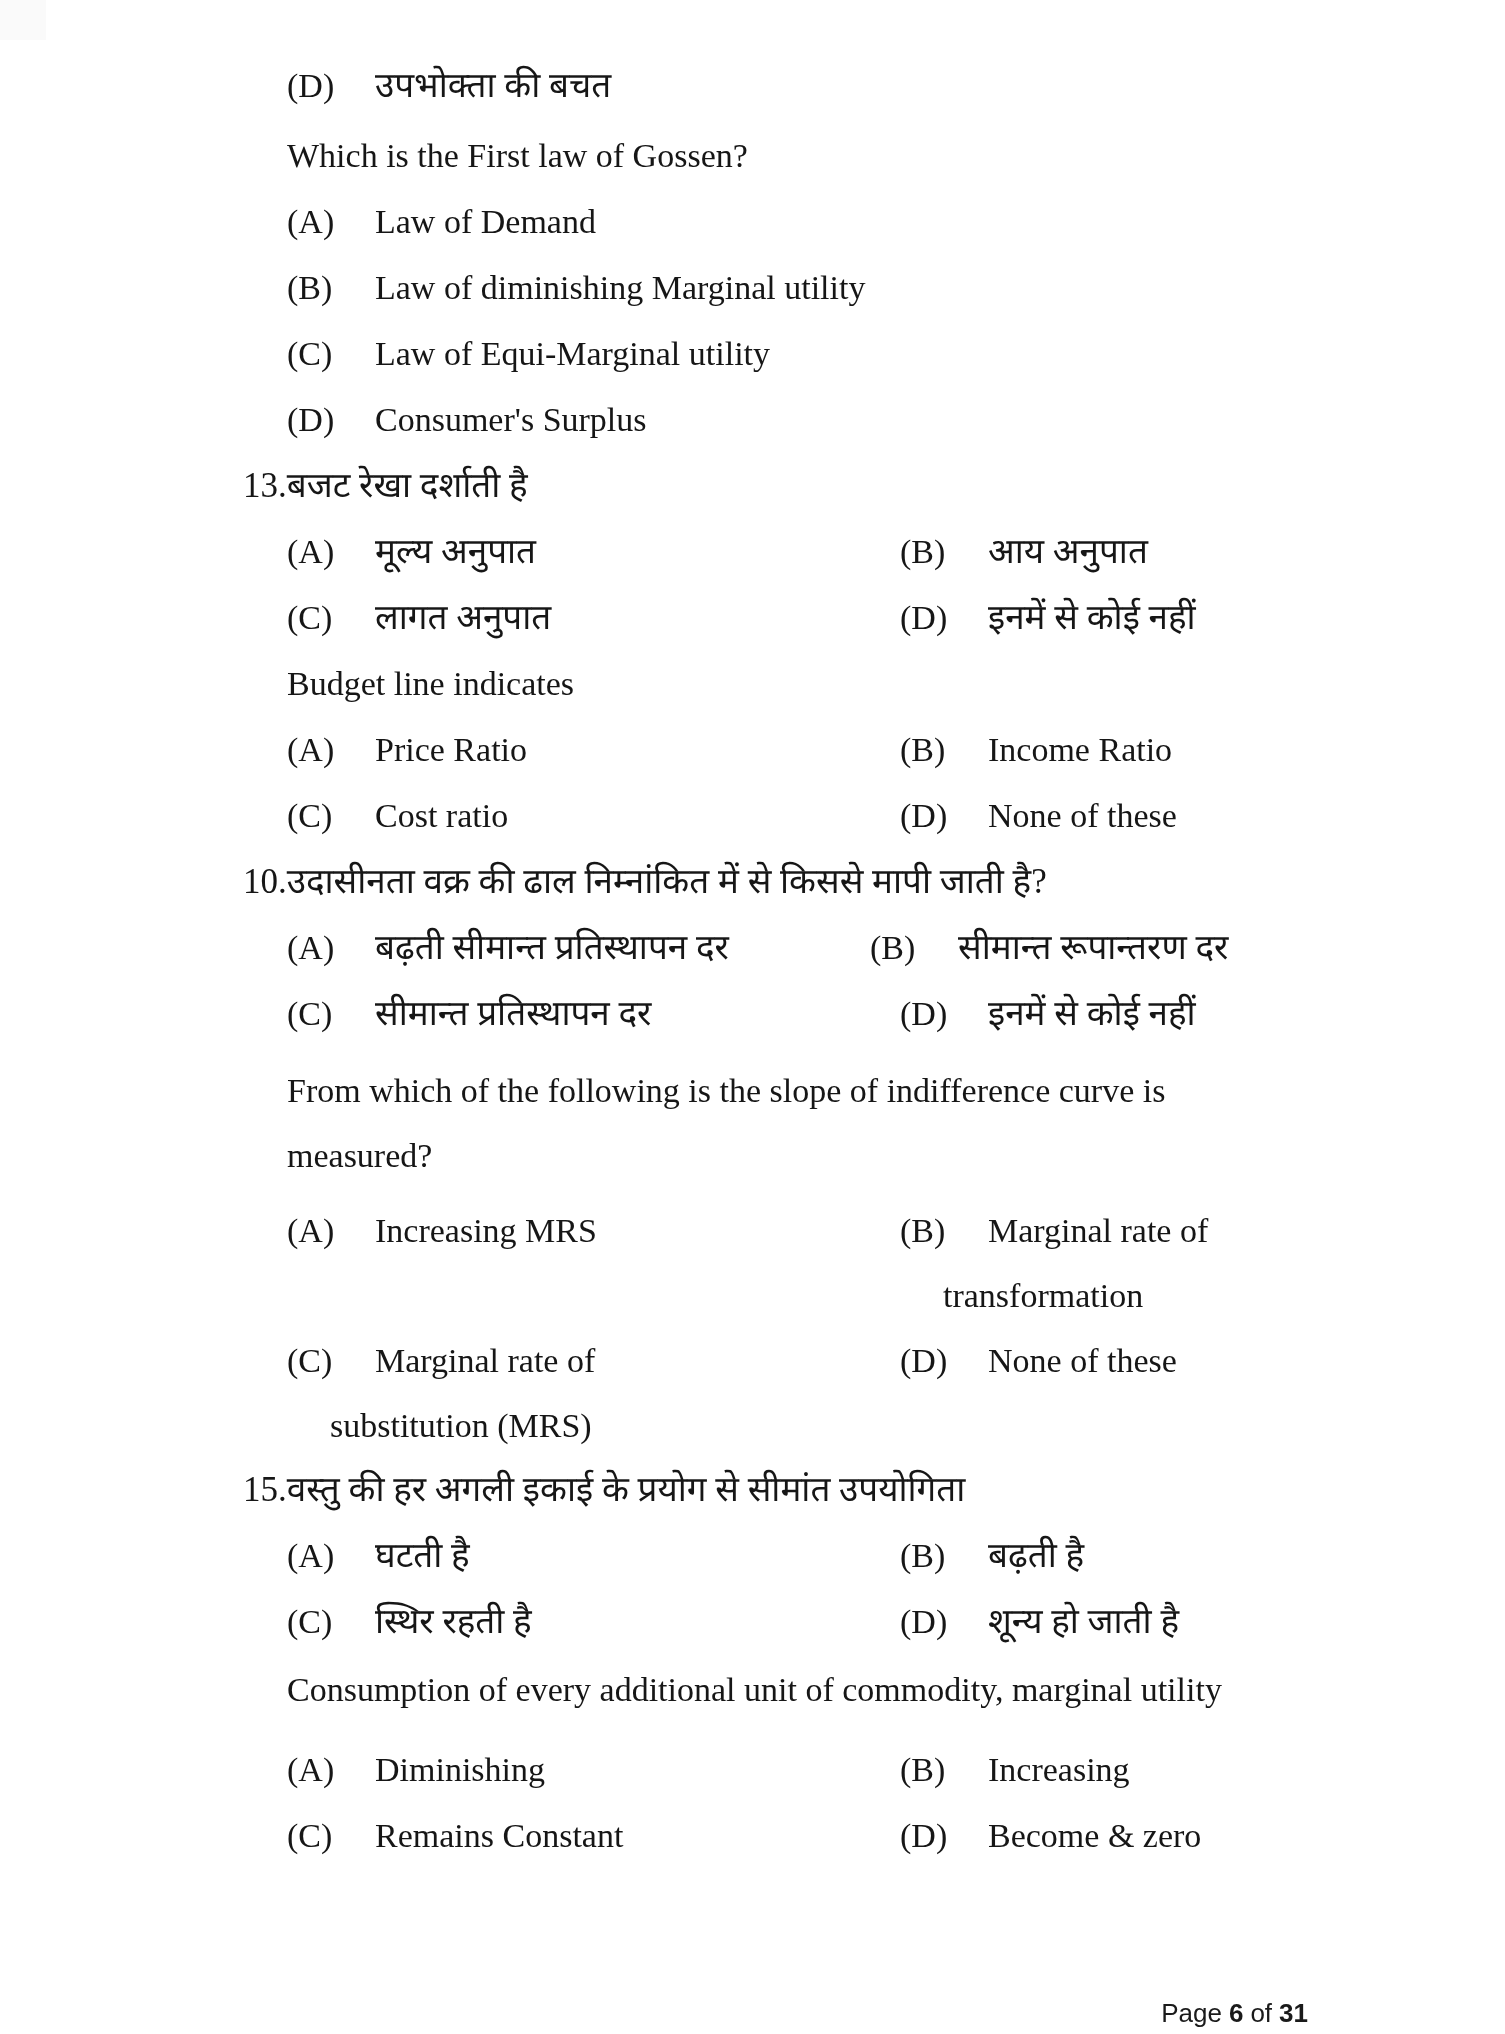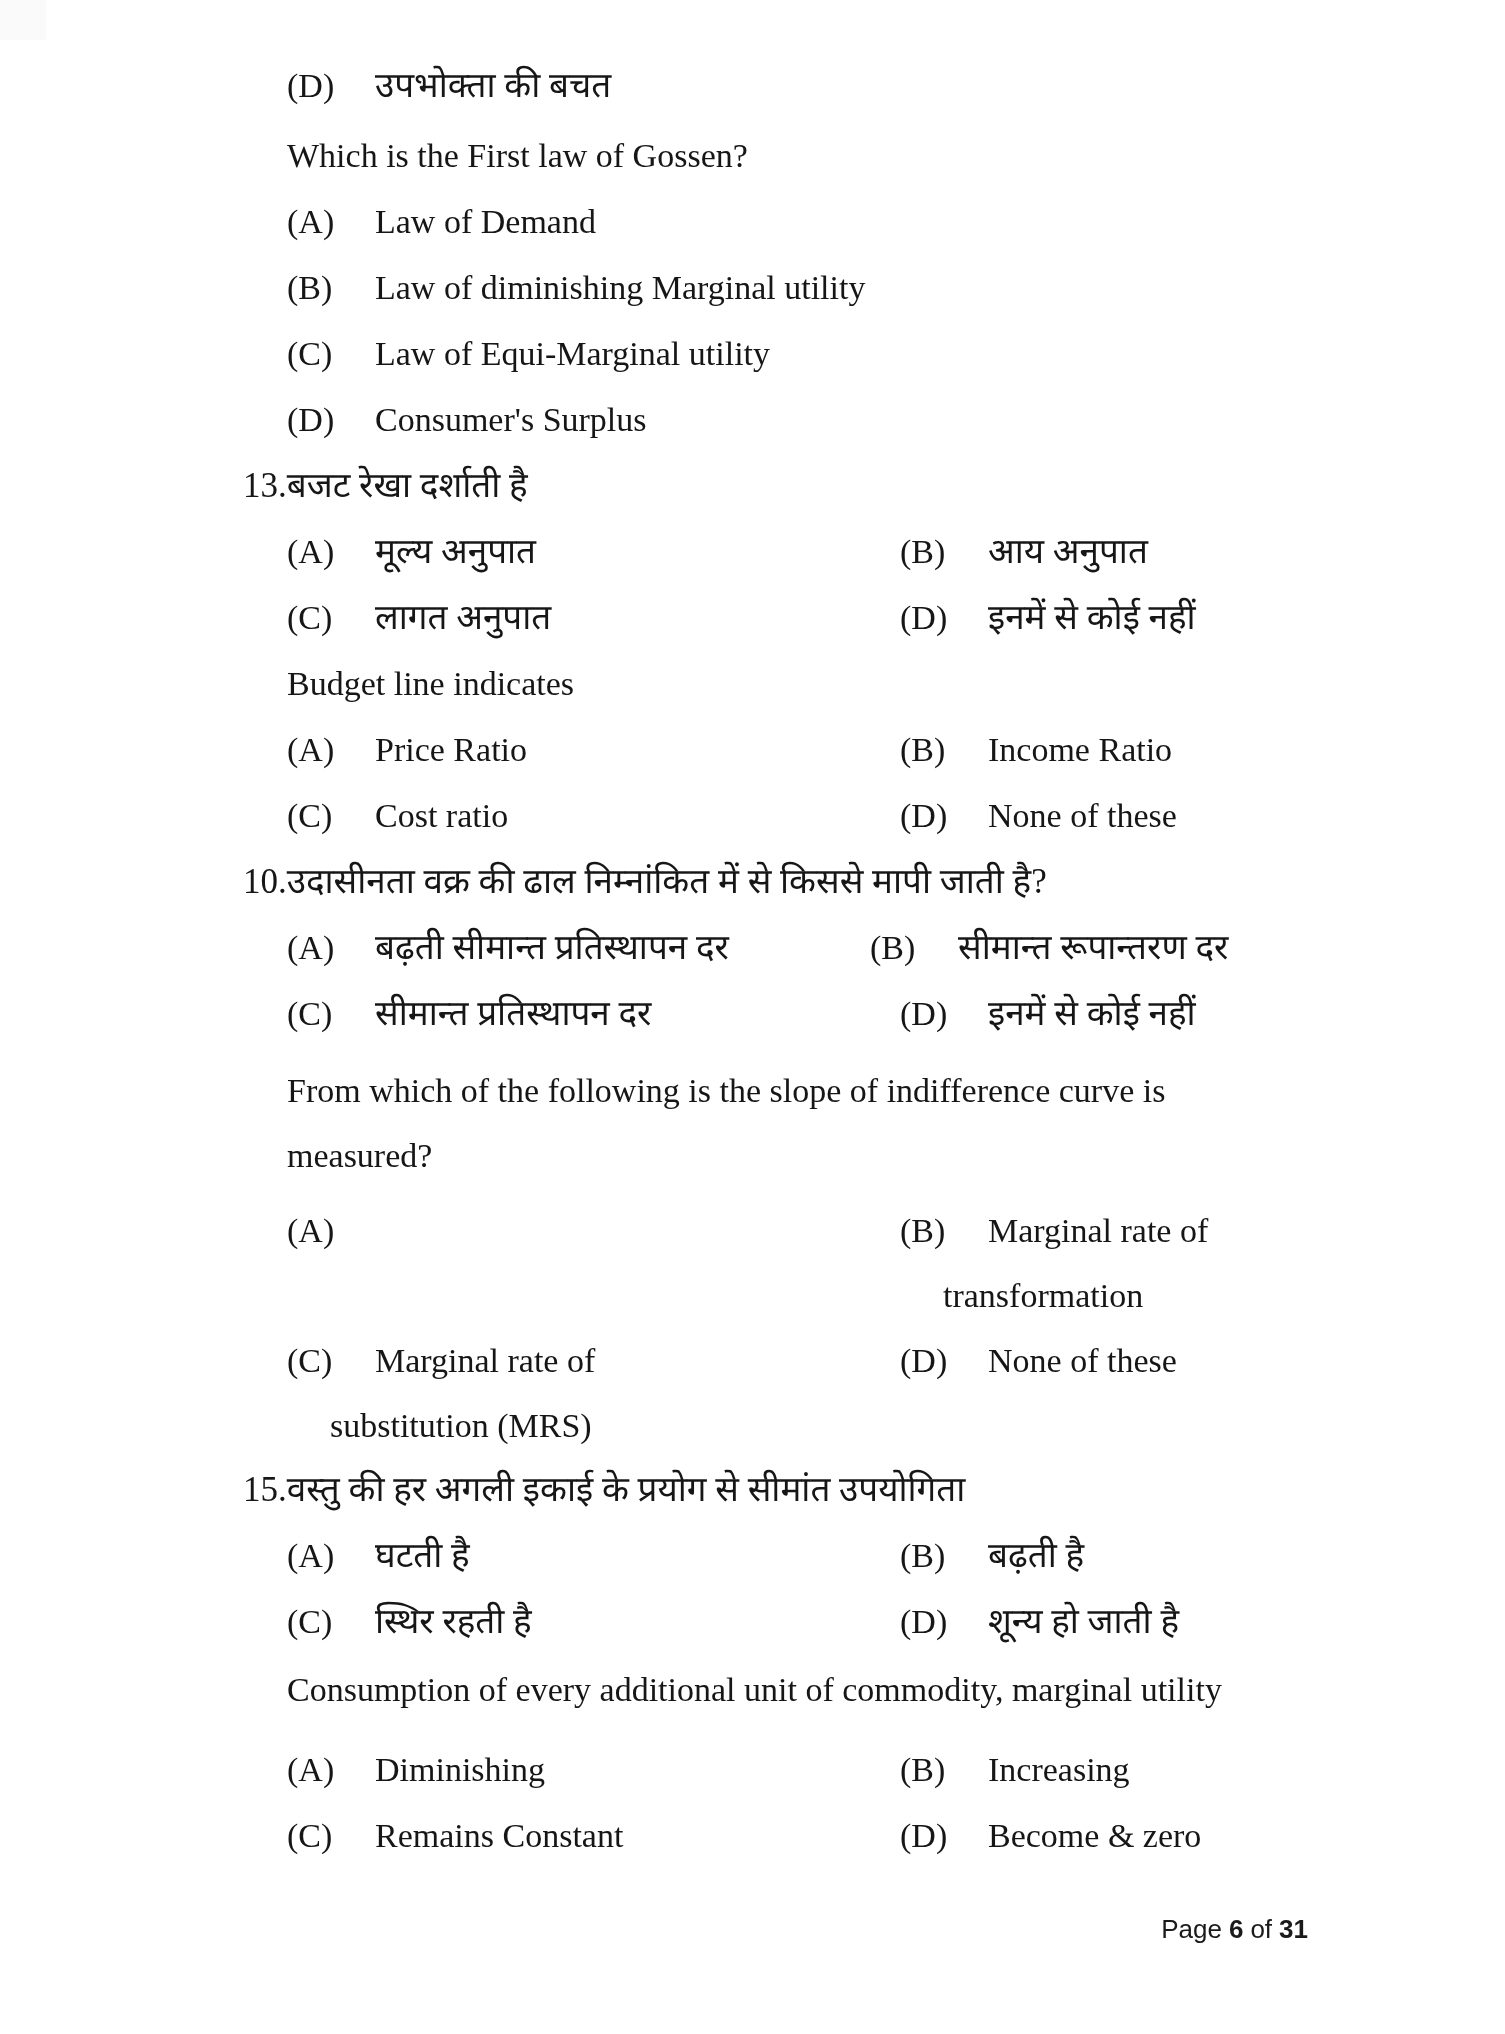--- a/index.html
+++ b/index.html
@@ -59,21 +59,21 @@
   .otext { display: block; }
 
   .lh2 { line-height: 65px; }     
 
   
   .hang { margin-left: -45px; }
   .hang .l1 { margin-left: 45px; }
 
   .footer {
     position: absolute;
-    top: 1912px;
+    top: 1996px;
     right: 197px;
     font-family: "Liberation Sans", "DejaVu Sans", sans-serif;
     font-size: 26px;
     line-height: 34px;
     color: #1a1a1a;
     white-space: nowrap;
   }
   .footer .sp { display: inline-block; width: 7px; }
   .footer b { font-weight: 700; }
 </style>
@@ -183,20 +183,21 @@
     </div>
 
     <div class="row gap-lg indent lh2">
       <span>From which of the following is the slope of indifference curve is</span><br>
       <span>measured?</span>
     </div>
 
     <div class="row gap-t10 indent opt-row lh2">
       <div class="opt col1">
         <span class="olabel">(A)</span>
+        <span class="otext">Increasing MRS</span>
       </div>
       <div class="opt col2">
         <span class="olabel">(B)</span>
         <span class="otext hang">
           <span class="l1">Marginal rate of</span><br>
           <span class="l2">transformation</span>
         </span>
       </div>
     </div>
     <div class="row gap-t0 indent opt-row lh2">

